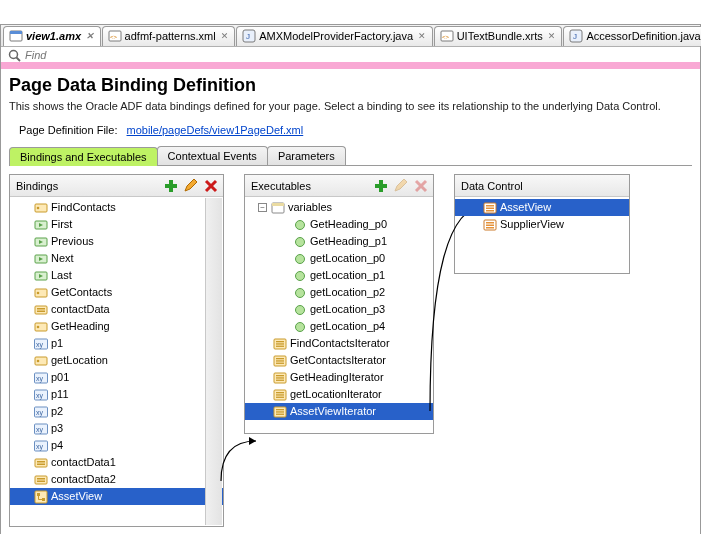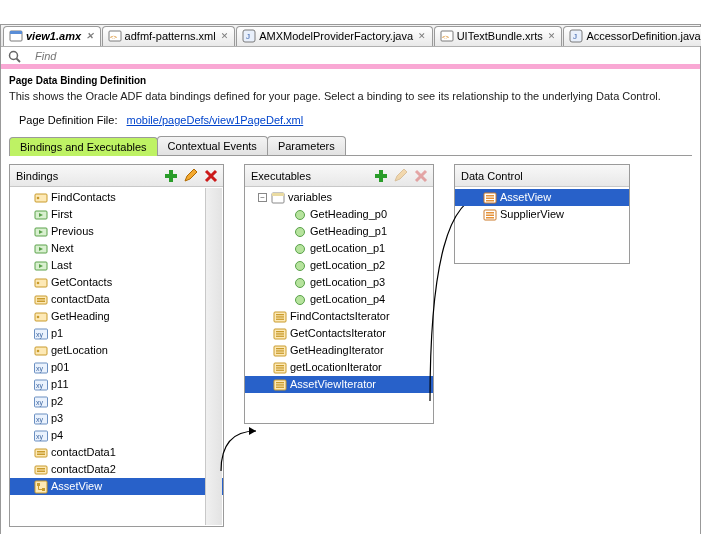--- a/index.html
+++ b/index.html
@@ -7,25 +7,25 @@
   .root { display: flex; flex-direction: column; width: 701px; height: 534px; border: 1px solid #999; margin-top: 24px; }
 
   
   .editor-tabs { display: flex; align-items: center; height: 22px; background: linear-gradient(#f3f3f3,#e4e4e4); border-bottom: 1px solid #b0b0b0; padding-left: 2px; }
   .etab { display: inline-flex; align-items: center; gap: 3px; padding: 2px 6px 2px 5px; height: 20px; border: 1px solid #9a9a9a; border-bottom: none; border-top-left-radius: 4px; border-top-right-radius: 4px; background: linear-gradient(#fff,#e9e9e9); margin-right: 1px; cursor: pointer; white-space: nowrap; }
   .etab.active { background: #fff; font-weight: bold; font-style: italic; }
   .etab .close-x { color: #7a7a7a; font-size: 9px; margin-left: 2px; }
   .ficon { width: 14px; height: 14px; display: inline-flex; align-items: center; justify-content: center; }
 
   
-  .findbar { display:flex; align-items:center; height:22px; border-bottom:5px solid #f9a8d4; padding:0 6px; gap:14px; }
+  .findbar { display:flex; align-items:center; height:22px; border-bottom:7px solid #f9a8d4; padding:0 6px; gap:4px; }
   .findbar input { border:none; outline:none; font: inherit; color:#888; font-style: italic; width: 200px; }
 
   
-  .page-heading { padding: 6px 8px 2px 8px; font-size: 10px; font-weight: bold; }
+  .page-heading { padding: 6px 8px 2px 8px; font-size: 18px; font-weight: bold; }
   .page-desc { padding: 2px 8px 6px 8px; font-size: 11px; color: #222; }
   .pagedef-row { padding: 6px 8px 8px 18px; }
   .pagedef-row a { color: #0044cc; text-decoration: underline; cursor: pointer; }
   .pagedef-row .lbl { margin-right: 6px; }
 
   
   .inner-tabs { display:flex; align-items:flex-end; height:22px; border-bottom:1px solid #9a9a9a; margin: 0 8px; gap:0; }
   .itab { padding: 3px 10px; border:1px solid #9a9a9a; border-bottom:none; border-top-left-radius:4px; border-top-right-radius:4px; background: linear-gradient(#f4f4f4,#e2e2e2); margin-right:-1px; cursor:pointer; }
   .itab.active { background:#bef264; position:relative; top:1px; }
 
@@ -456,20 +456,29 @@
             </span>
             <span>GetHeading_p1</span>
           </div>
           <div class="treeline">
             <span class="indent" style="width:38px"></span>
             <span class="node-icon">
               <svg width="14" height="14">
                 <use href="#i-varball"></use>
               </svg>
             </span>
+            <span>getLocation_p0</span>
+          </div>
+          <div class="treeline">
+            <span class="indent" style="width:38px"></span>
+            <span class="node-icon">
+              <svg width="14" height="14">
+                <use href="#i-varball"></use>
+              </svg>
+            </span>
             <span>getLocation_p1</span>
           </div>
           <div class="treeline">
             <span class="indent" style="width:38px"></span>
             <span class="node-icon">
               <svg width="14" height="14">
                 <use href="#i-varball"></use>
               </svg>
             </span>
             <span>getLocation_p2</span>

